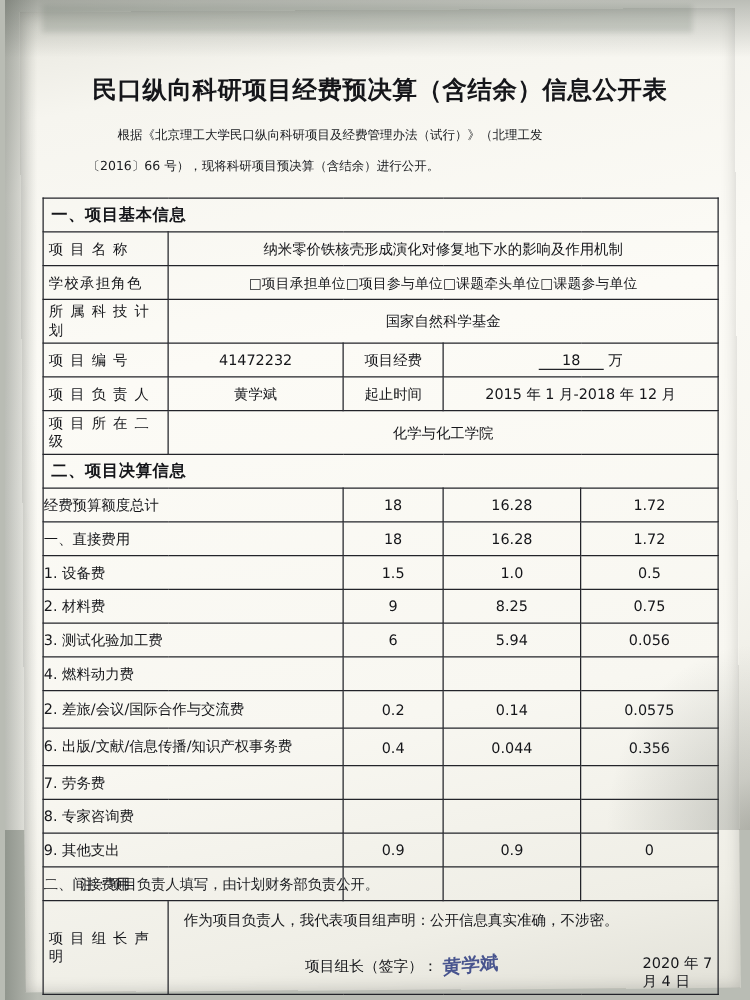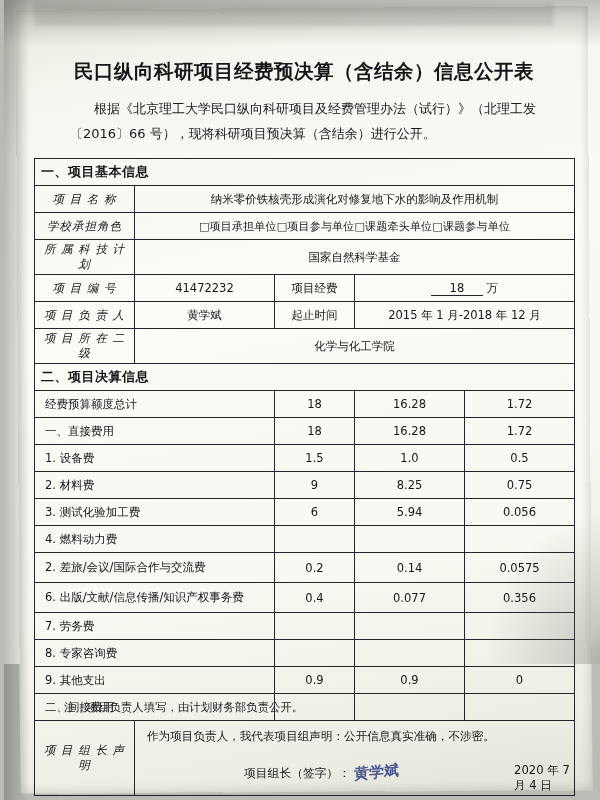--- a/index.html
+++ b/index.html
@@ -24,40 +24,40 @@
     filter:blur(2px);
   }
   .content{position:absolute;left:0;top:0;width:600px;height:800px;}
   h1{
     position:absolute;left:0;top:58px;width:600px;margin:0;text-align:center;
     font-size:19.5px;font-weight:700;color:#15161a;letter-spacing:.5px;
     font-family:"DejaVu Sans","Liberation Sans",sans-serif;
   }
   .intro{
     position:absolute;left:66px;top:96px;width:478px;
-    font-size:13px;line-height:25px;color:#181a1e;text-align:justify;
+    font-size:10px;line-height:25px;color:#181a1e;text-align:justify;
   }
   .intro .l1{display:block;text-indent:24px;}
   .intro .l2{display:block;}
   table{
     position:absolute;left:30px;top:158px;width:540px;
     border-collapse:collapse;
     font-size:11.5px;color:#15161a;
     table-layout:fixed;
   }
   td{
     border:1px solid #23242a;
     padding:2px 4px;
     height:22px;
     vertical-align:middle;
   }
   .sec{font-weight:700;font-size:13px;padding-left:6px;letter-spacing:.5px;}
-  .lbl{text-align:center;letter-spacing:1px;font-style:italic;}
+  .lbl{text-align:left;letter-spacing:1px;}
   .ctr{text-align:center;}
-  .lft{text-align:left;padding-left:10px;}
+  .lft{text-align:left;padding-left:0;}
   .rowtall{height:30px;}
   .decl{height:70px;vertical-align:middle;}
   .declbody{position:relative;height:66px;}
   .decltxt{position:absolute;left:8px;top:4px;font-size:11.6px;}
   .signline{position:absolute;left:105px;top:38px;font-size:11.8px;}
   .datetxt{position:absolute;left:375px;top:38px;font-size:11.6px;}
   .sigimg2{
     font-family:"DejaVu Serif","Liberation Serif",serif;
     font-size:15px;color:#2c3b80;font-weight:700;
     transform:rotate(-5deg) skewX(-6deg);
@@ -184,21 +184,21 @@
         </tr>
         <tr class="rowtall">
           <td class="lft" colspan="2">2. 差旅/会议/国际合作与交流费</td>
           <td class="ctr">0.2</td>
           <td class="ctr">0.14</td>
           <td class="ctr">0.0575</td>
         </tr>
         <tr class="rowtall">
           <td class="lft" colspan="2">6. 出版/文献/信息传播/知识产权事务费</td>
           <td class="ctr">0.4</td>
-          <td class="ctr">0.077</td>
+          <td class="ctr">0.044</td>
           <td class="ctr">0.356</td>
         </tr>
         <tr>
           <td class="lft" colspan="2">7. 劳务费</td>
           <td class="ctr"></td>
           <td class="ctr"></td>
           <td class="ctr"></td>
         </tr>
         <tr>
           <td class="lft" colspan="2">8. 专家咨询费</td>

